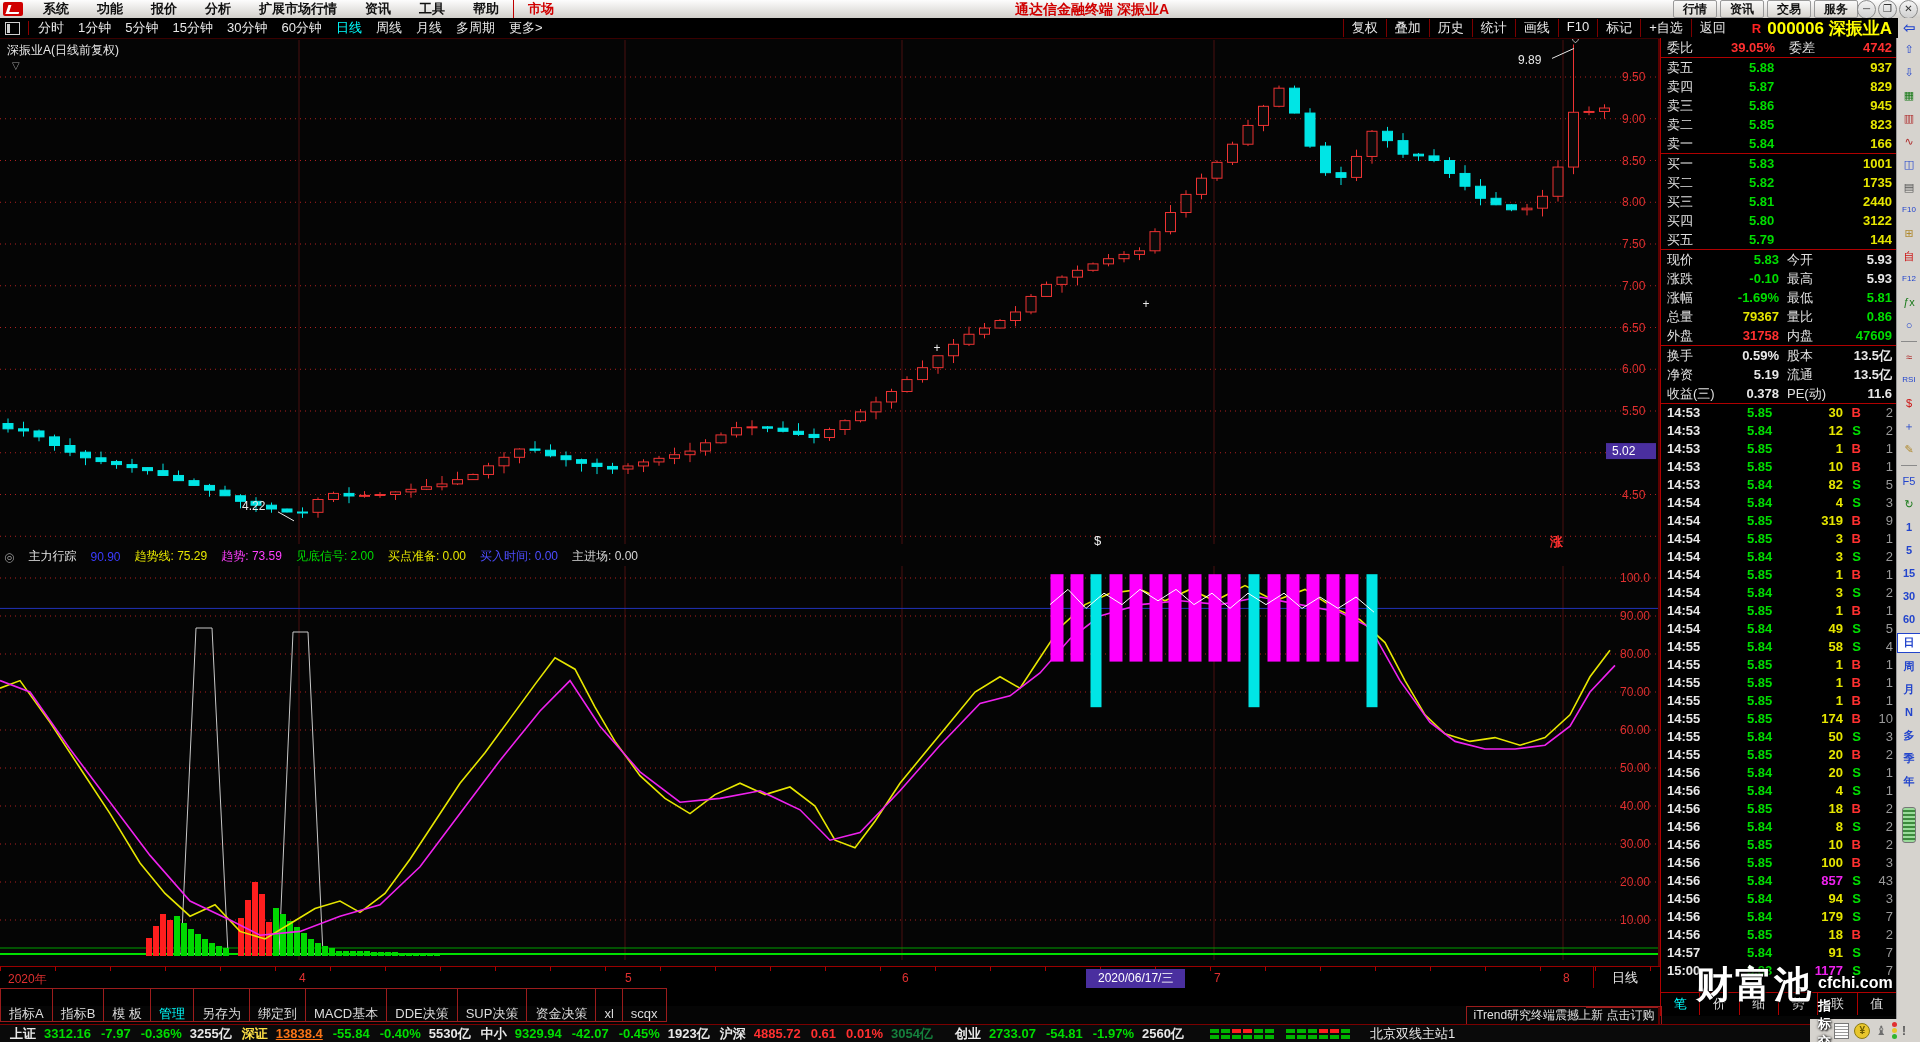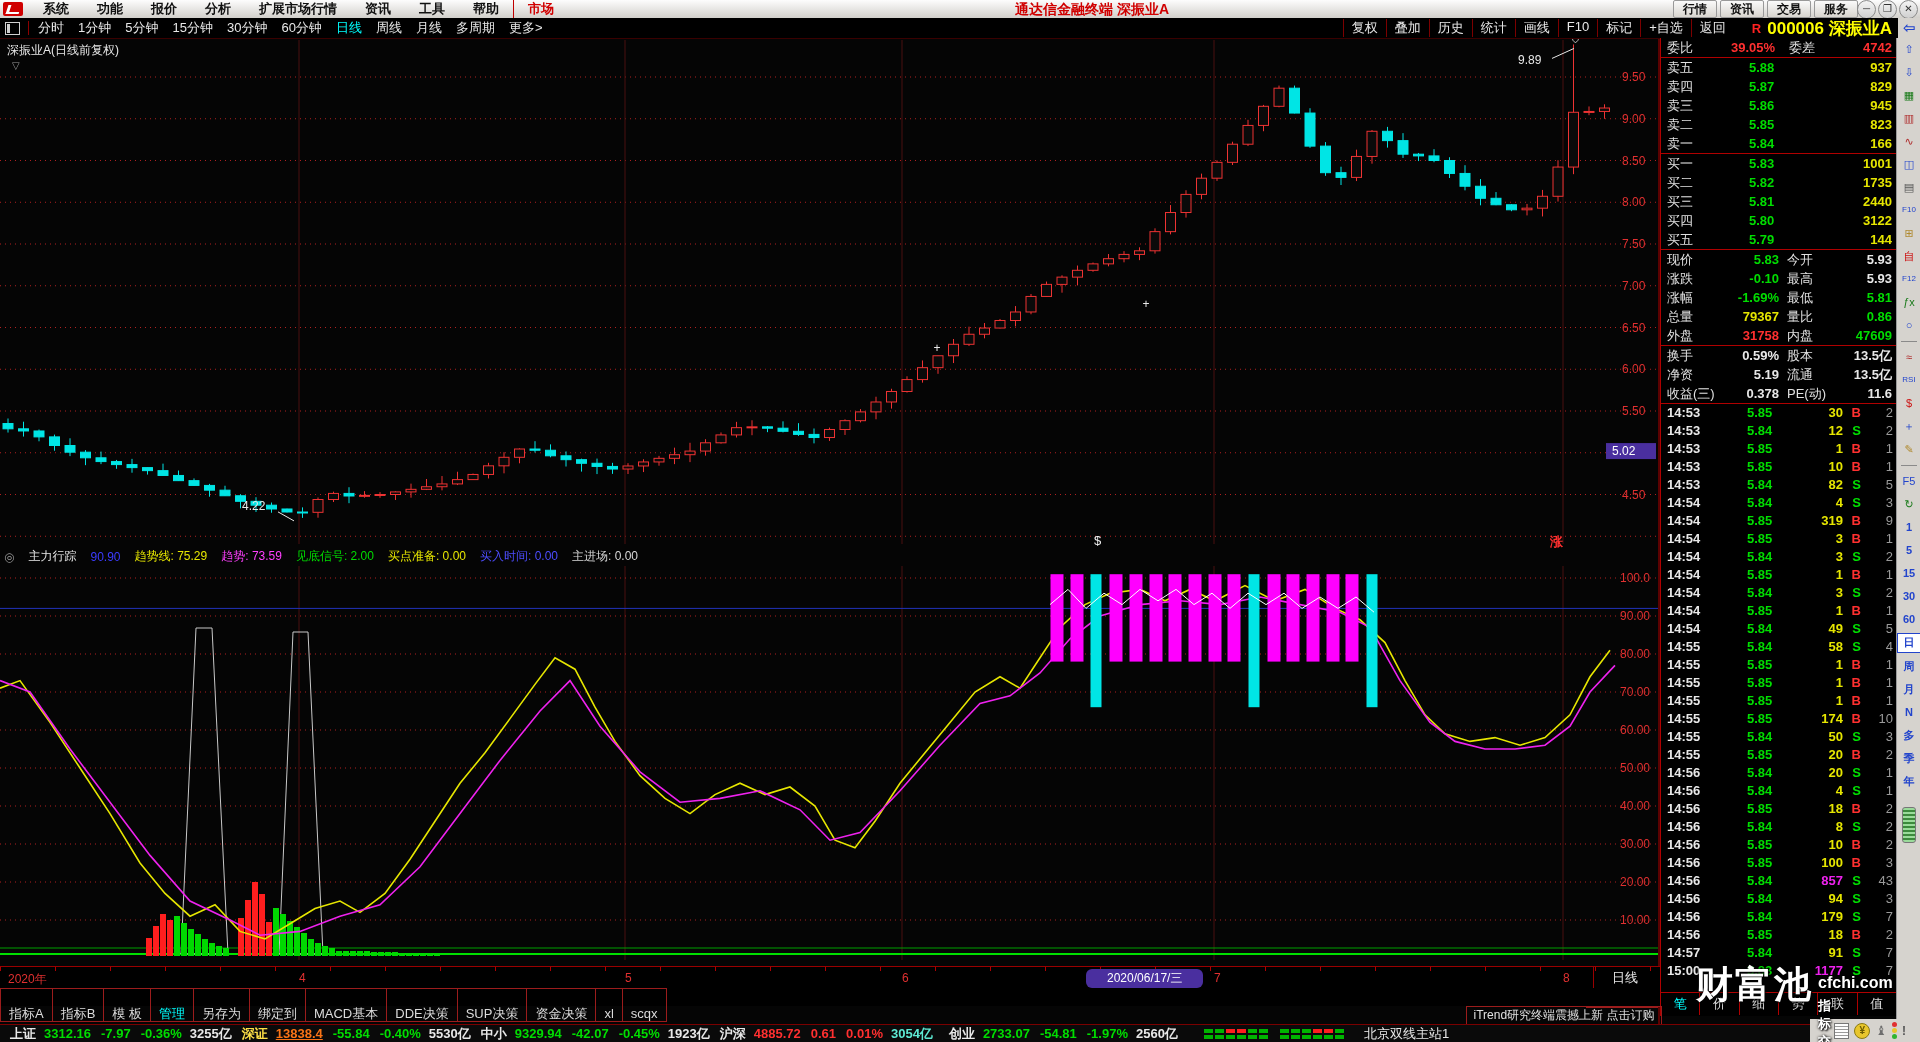--- a/index.html
+++ b/index.html
@@ -41,21 +41,21 @@
   .ind-header{position:absolute;left:4px;top:549px;height:15px;display:flex;gap:14px;
     font-size:12px;white-space:nowrap;align-items:center;}
   .marker{position:absolute;font-size:13px;}
   
   .date-axis{position:absolute;left:0;top:966px;width:1660px;height:22px;background:#000;
     border-top:1px solid #9a0000;border-bottom:1px solid #9a0000;}
   .date-axis .ticks{position:absolute;left:0;top:0;width:100%;height:4px;
     background:repeating-linear-gradient(90deg,#b00000 0 1px,transparent 1px 55px);}
   .d-label{position:absolute;top:4px;color:#e03030;font-size:12px;white-space:nowrap;}
   .d-highlight{position:absolute;top:2px;background:#4a2f9f;color:#ffffff;font-size:12px;
-    padding:1px 21px;white-space:nowrap;border-radius:6px;}
+    padding:1px 12px;white-space:nowrap;}
   .dayline-box{position:absolute;right:4px;top:0px;width:62px;height:21px;border-left:1px solid #9a0000;
     color:#e8e8e8;font-size:13px;text-align:center;line-height:21px;}
   
   .qpanel{position:absolute;left:1660px;top:38px;width:236px;height:978px;background:#000;
     border-left:1px solid #b00000;color:#e0e0e0;font-size:13px;}
   .q-sec{border-bottom:1px solid #b00000;}
   .q-row{height:19px;line-height:19px;position:relative;white-space:nowrap;}
   .t-row{height:18px;line-height:18px;position:relative;font-weight:bold;white-space:nowrap;}
   .t-row .tt{position:absolute;left:6px;color:#e8e8e8;}
   .t-row .tp{position:absolute;left:86px;}
@@ -952,21 +952,21 @@
       <div class="btm-tab">SUP决策</div>
       <div class="btm-tab">资金决策</div>
       <div class="btm-tab">xl</div>
       <div class="btm-tab">scqx</div>
     </div>
   <div class="itrend ovl">iTrend研究终端震撼上新 点击订购</div>
   <div class="statusbar ovl" id="statusbar">
       <div class="st-item"><span style="color: rgb(232, 232, 232); margin-right: 8px;">上证</span><span style="color: rgb(0, 221, 0); margin-right: 10px;">3312.16</span><span style="color: rgb(0, 221, 0); margin-right: 10px;">-7.97</span><span style="color: rgb(0, 221, 0); margin-right: 8px;">-0.36%</span><span style="color: rgb(232, 232, 232); margin-right: 0px;">3255亿</span></div>
       <div class="st-item"><span style="color: #fde047; margin-right: 8px;">深证</span><span style="color: #f97316; margin-right: 10px; text-decoration: underline;">13838.4</span><span style="color: rgb(0, 221, 0); margin-right: 10px;">-55.84</span><span style="color: rgb(0, 221, 0); margin-right: 8px;">-0.40%</span><span style="color: rgb(232, 232, 232); margin-right: 0px;">5530亿</span></div>
       <div class="st-item"><span style="color: rgb(232, 232, 232); margin-right: 8px;">中小</span><span style="color: rgb(0, 221, 0); margin-right: 10px;">9329.94</span><span style="color: rgb(0, 221, 0); margin-right: 10px;">-42.07</span><span style="color: rgb(0, 221, 0); margin-right: 8px;">-0.45%</span><span style="color: rgb(232, 232, 232); margin-right: 0px;">1923亿</span></div>
-      <div class="st-item"><span style="color: rgb(232, 232, 232); margin-right: 8px;">沪深</span><span style="color: rgb(255, 48, 48); margin-right: 10px;">4885.72</span><span style="color: rgb(255, 48, 48); margin-right: 10px;">0.61</span><span style="color: rgb(255, 48, 48); margin-right: 8px;">0.01%</span><span style="color: #5eead4; margin-right: 6px;">3054亿</span></div>
+      <div class="st-item"><span style="color: rgb(232, 232, 232); margin-right: 8px;">沪深</span><span style="color: rgb(255, 48, 48); margin-right: 10px;">4885.72</span><span style="color: rgb(255, 48, 48); margin-right: 10px;">0.61</span><span style="color: rgb(255, 48, 48); margin-right: 8px;">0.01%</span><span style="color: #15803d; margin-right: 12px;">3054亿</span></div>
       <div class="st-item"><span style="color: rgb(232, 232, 232); margin-right: 8px;">创业</span><span style="color: rgb(0, 221, 0); margin-right: 10px;">2733.07</span><span style="color: rgb(0, 221, 0); margin-right: 10px;">-54.81</span><span style="color: rgb(0, 221, 0); margin-right: 8px;">-1.97%</span><span style="color: rgb(232, 232, 232); margin-right: 0px;">2560亿</span></div>
       <div class="sig">
         <div class="col">
           <div class="dash"></div>
           <div class="dash"></div>
         </div>
         <div class="col">
           <div class="dash"></div>
           <div class="dash"></div>
         </div>

